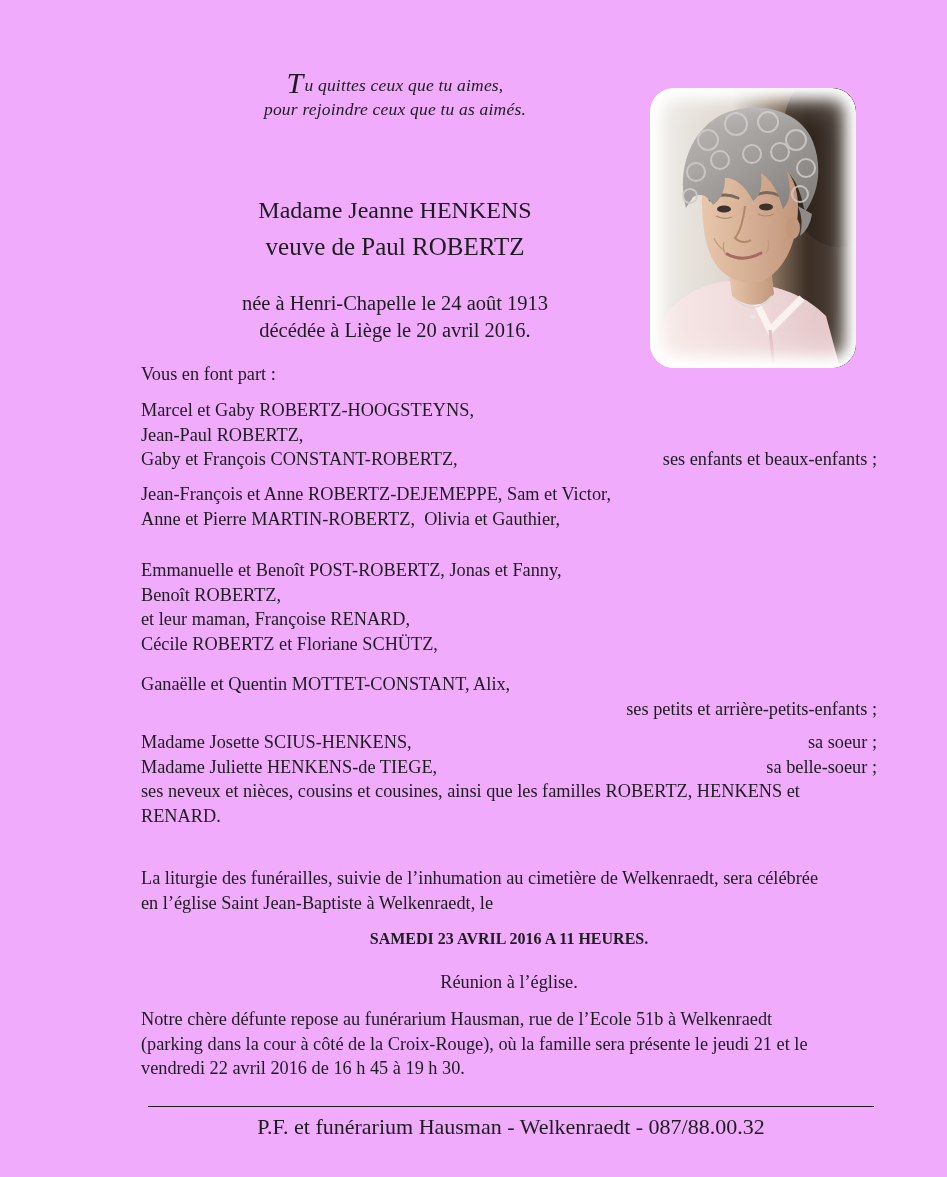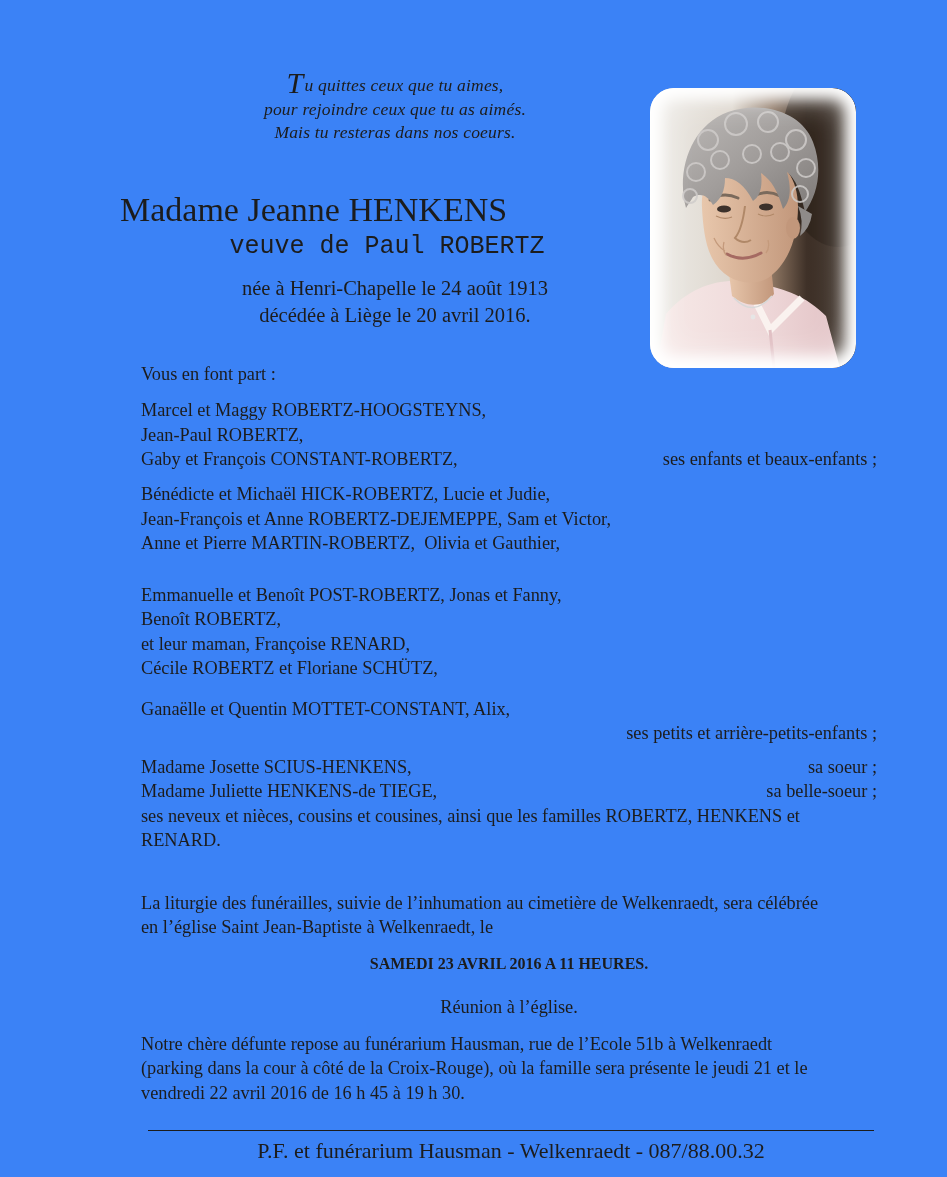--- a/index.html
+++ b/index.html
@@ -1,34 +1,34 @@
 <!DOCTYPE html>
 <html><head>
 <meta charset="utf-8">
 <style>
   html, body { margin:0; padding:0; }
   body {
     width:947px; height:1177px; background:#ffffff;
     font-family:"Liberation Serif", serif; color:#1c1c1c;
     -webkit-font-smoothing:antialiased;
   }
-  .page { position:relative; width:947px; height:1177px; background:#3b82f6; overflow:hidden; }
+  .page { position:relative; width:947px; height:1177px; background:#f0abfc; overflow:hidden; }
 
   
   .quote {
     position:absolute; left:150px; top:74px; width:490px;
     text-align:center; font-style:italic; font-size:17.5px; line-height:23.5px;
     letter-spacing:0.2px;
   }
   .swash-t { font-size:30px; line-height:10px; vertical-align:-2px; margin-right:1px; }
 
   
-  .title    { position:absolute; left:120px; top:191px; width:550px; text-align:left; font-size:34px; line-height:38px; }
-  .subtitle { position:absolute; left:112px; top:232px; width:550px; text-align:center; font-size:25px; line-height:29px;font-family:Liberation Mono, monospace; }
-  .dates    { position:absolute; left:120px; top:275px; width:550px; text-align:center; font-size:20.5px; line-height:26.5px; }
+  .title    { position:absolute; left:120px; top:191px; width:550px; text-align:center; font-size:24px; line-height:38px; }
+  .subtitle { position:absolute; left:120px; top:232px; width:550px; text-align:center; font-size:25px; line-height:29px; }
+  .dates    { position:absolute; left:120px; top:290px; width:550px; text-align:center; font-size:20.5px; line-height:26.5px; }
 
   
   .photo { position:absolute; left:650px; top:88px; width:206px; height:280px; border-radius:24px; overflow:hidden; }
   .photo svg { display:block; }
   .feather {
     position:absolute; inset:0; border-radius:24px; pointer-events:none;
     box-shadow: inset 0 0 14px 10px #ffffff, inset 0 0 34px 8px rgba(255,255,255,0.65);
   }
 
   
@@ -53,21 +53,20 @@
   }
 </style>
 </head>
 <body>
 
 <div class="page">
 
   <div class="quote">
     <div><span class="swash-t">T</span><span>u quittes ceux que tu aimes,</span></div>
     <div>pour rejoindre ceux que tu as aimés.</div>
-    <div>Mais tu resteras dans nos coeurs.</div>
   </div>
 
   <div class="photo">
     <svg width="206" height="280" viewBox="0 0 206 280" xmlns="http://www.w3.org/2000/svg">
       <defs>
         <linearGradient id="bgg" x1="0" y1="0" x2="1" y2="0">
           <stop offset="0" stop-color="#efede9"></stop>
           <stop offset="0.40" stop-color="#ddd6cd"></stop>
           <stop offset="0.60" stop-color="#8a7360"></stop>
           <stop offset="0.76" stop-color="#3f3128"></stop>
@@ -135,27 +134,26 @@
   <div class="subtitle">veuve de Paul ROBERTZ</div>
   <div class="dates">
     <div>née à Henri-Chapelle le 24 août 1913</div>
     <div>décédée à Liège le 20 avril 2016.</div>
   </div>
 
   <div class="content">
     <div>Vous en font part :</div>
 
     <div class="g1">
-      <div class="row"><span>Marcel et Maggy ROBERTZ-HOOGSTEYNS,</span><span class="r"></span></div>
+      <div class="row"><span>Marcel et Gaby ROBERTZ-HOOGSTEYNS,</span><span class="r"></span></div>
       <div class="row"><span>Jean-Paul ROBERTZ,</span><span class="r"></span></div>
       <div class="row"><span>Gaby et François CONSTANT-ROBERTZ,</span><span class="r">ses enfants et beaux-enfants ;</span></div>
     </div>
 
     <div class="g2">
-      <div class="row"><span>Bénédicte et Michaël HICK-ROBERTZ, Lucie et Judie,</span></div>
       <div class="row"><span>Jean-François et Anne ROBERTZ-DEJEMEPPE, Sam et Victor,</span></div>
       <div class="row"><span>Anne et Pierre MARTIN-ROBERTZ,  Olivia et Gauthier,</span></div>
     </div>
 
     <div class="g3">
       <div class="row"><span>Emmanuelle et Benoît POST-ROBERTZ, Jonas et Fanny,</span></div>
       <div class="row"><span>Benoît ROBERTZ,</span></div>
       <div class="row"><span>et leur maman, Françoise RENARD,</span></div>
       <div class="row"><span>Cécile ROBERTZ et Floriane SCHÜTZ,</span></div>
     </div>

